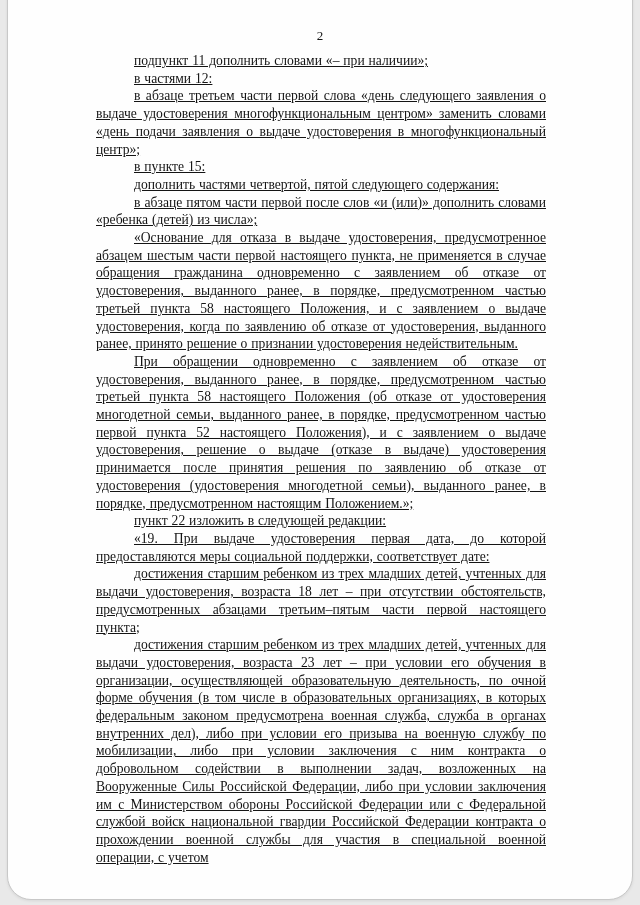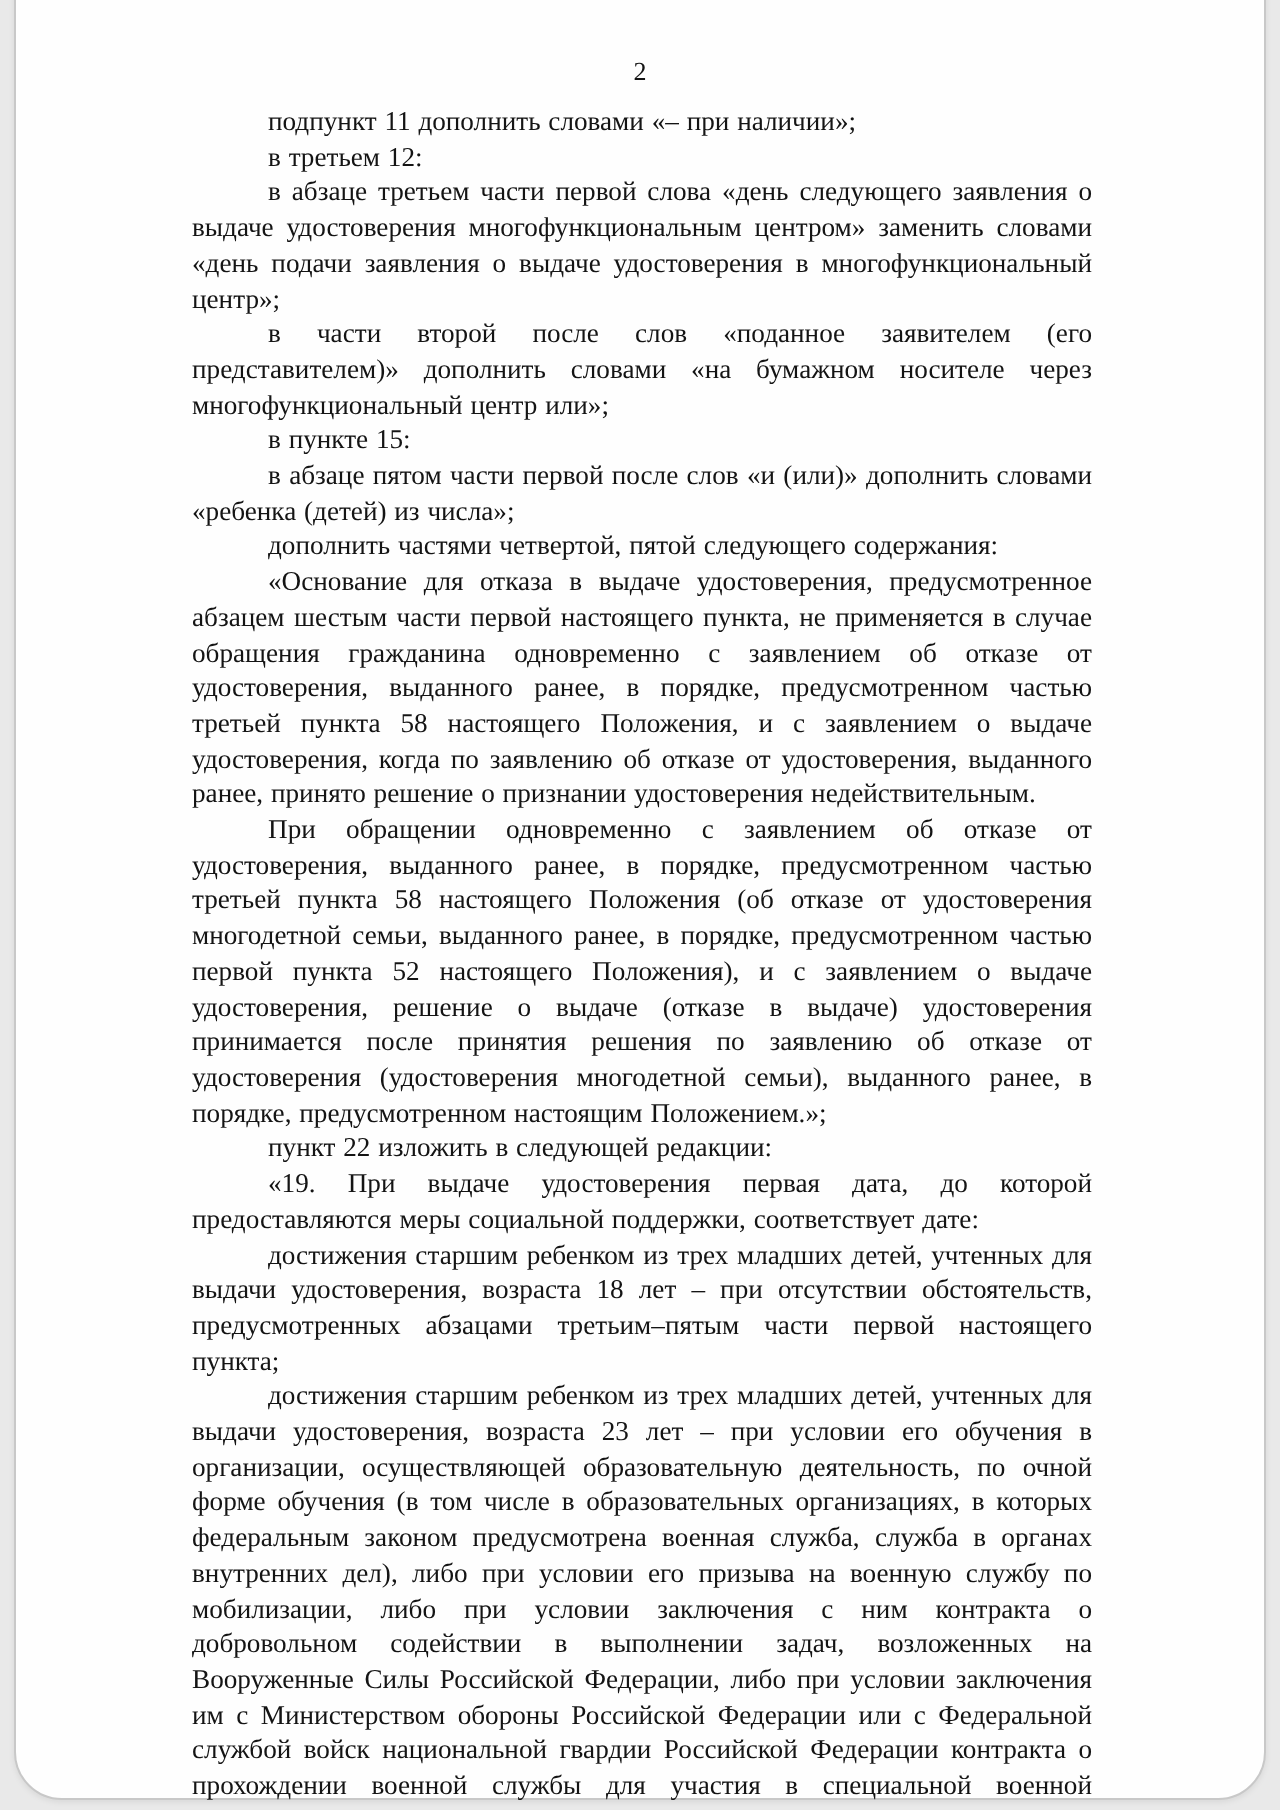--- a/index.html
+++ b/index.html
@@ -40,36 +40,36 @@
     left: 96px;
     width: 450px;
   }
   .para {
     margin: 0;
     text-indent: 38px;
     text-align: justify;
     font-size: 13.6px;
     line-height: 17.7px;
     word-spacing: 0.5px;
+    text-decoration: underline;
   }
 </style>
 </head>
 <body>
 
 <div class="scan-page"></div>
 
 <div class="page-number">2</div>
 
 <div class="content">
   <p class="para">подпункт 11 дополнить словами «– при наличии»;</p>
-  <p class="para">в третьем 12:</p>
+  <p class="para">в частями 12:</p>
   <p class="para">в абзаце третьем части первой слова «день следующего заявления о выдаче удостоверения многофункциональным центром» заменить словами «день подачи заявления о выдаче удостоверения в многофункциональный центр»;</p>
-  <p class="para">в части второй после слов «поданное заявителем (его представителем)» дополнить словами «на бумажном носителе через многофункциональный центр или»;</p>
   <p class="para">в пункте 15:</p>
+  <p class="para">дополнить частями четвертой, пятой следующего содержания:</p>
   <p class="para">в абзаце пятом части первой после слов «и (или)» дополнить словами «ребенка (детей) из числа»;</p>
-  <p class="para">дополнить частями четвертой, пятой следующего содержания:</p>
   <p class="para">«Основание для отказа в выдаче удостоверения, предусмотренное абзацем шестым части первой настоящего пункта, не применяется в случае обращения гражданина одновременно с заявлением об отказе от удостоверения, выданного ранее, в порядке, предусмотренном частью третьей пункта 58 настоящего Положения, и с заявлением о выдаче удостоверения, когда по заявлению об отказе от удостоверения, выданного ранее, принято решение о признании удостоверения недействительным.</p>
   <p class="para">При обращении одновременно с заявлением об отказе от удостоверения, выданного ранее, в порядке, предусмотренном частью третьей пункта 58 настоящего Положения (об отказе от удостоверения многодетной семьи, выданного ранее, в порядке, предусмотренном частью первой пункта 52 настоящего Положения), и с заявлением о выдаче удостоверения, решение о выдаче (отказе в выдаче) удостоверения принимается после принятия решения по заявлению об отказе от удостоверения (удостоверения многодетной семьи), выданного ранее, в порядке, предусмотренном настоящим Положением.»;</p>
   <p class="para">пункт 22 изложить в следующей редакции:</p>
   <p class="para">«19. При выдаче удостоверения первая дата, до которой предоставляются меры социальной поддержки, соответствует дате:</p>
   <p class="para">достижения старшим ребенком из трех младших детей, учтенных для выдачи удостоверения, возраста 18 лет – при отсутствии обстоятельств, предусмотренных абзацами третьим–пятым части первой настоящего пункта;</p>
   <p class="para">достижения старшим ребенком из трех младших детей, учтенных для выдачи удостоверения, возраста 23 лет – при условии его обучения в организации, осуществляющей образовательную деятельность, по очной форме обучения (в том числе в образовательных организациях, в которых федеральным законом предусмотрена военная служба, служба в органах внутренних дел), либо при условии его призыва на военную службу по мобилизации, либо при условии заключения с ним контракта о добровольном содействии в выполнении задач, возложенных на Вооруженные Силы Российской Федерации, либо при условии заключения им с Министерством обороны Российской Федерации или с Федеральной службой войск национальной гвардии Российской Федерации контракта о прохождении военной службы для участия в специальной военной операции, с учетом</p>
 </div>
 
 </body></html>

